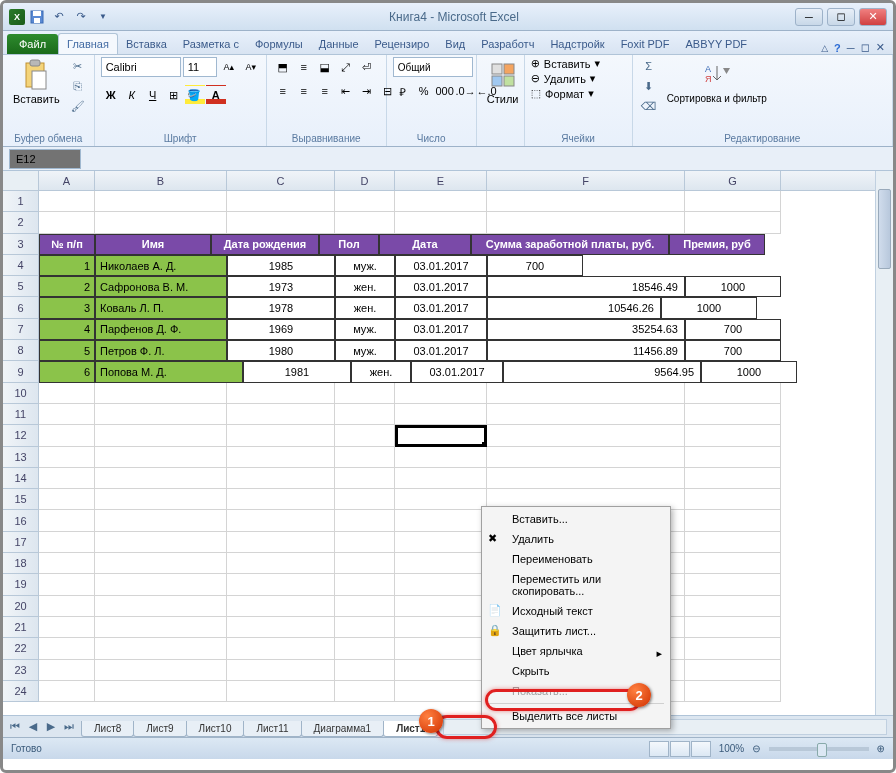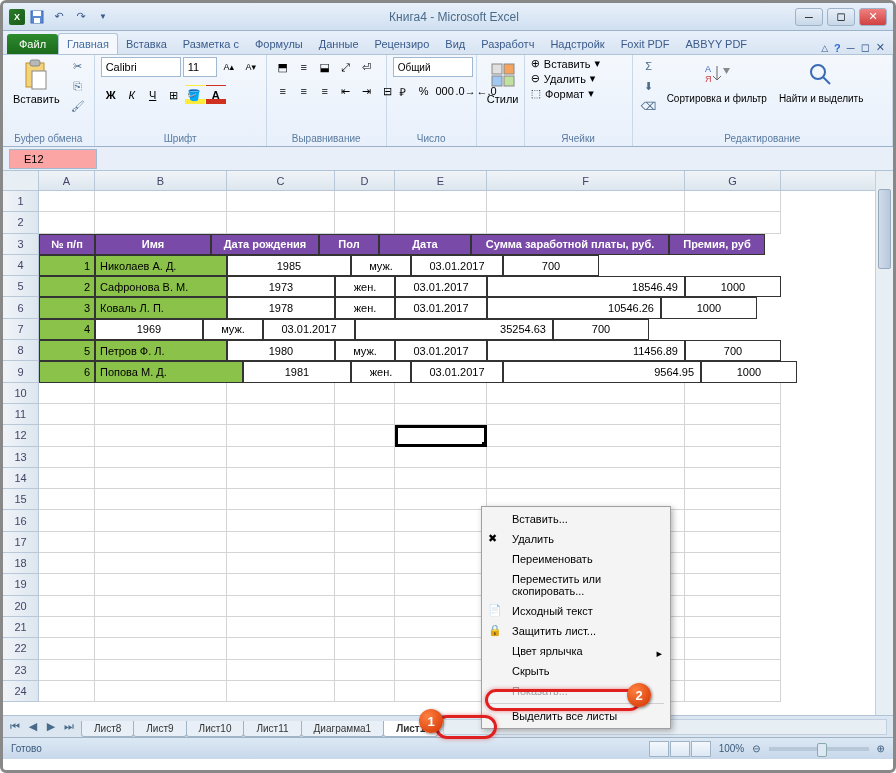--- a/index.html
+++ b/index.html
@@ -33,21 +33,21 @@
   .sbtn { width: 20px; height: 18px; display:flex;align-items:center;justify-content:center; cursor:pointer; color:#4a6a8a; }
   .font-row { display:flex; gap:2px; align-items:center; margin-bottom:4px; }
   .font-name { width: 80px; height: 20px; border:1px solid #a0b8d0; background:#fff; padding:0 4px; display:flex;align-items:center; }
   .font-size { width: 34px; height: 20px; border:1px solid #a0b8d0; background:#fff; padding:0 4px; display:flex;align-items:center; }
   .icon-row { display:flex; gap:1px; }
   .ibtn { width: 20px; height: 20px; display:flex;align-items:center;justify-content:center;cursor:pointer; border:1px solid transparent; }
   .combo { height:20px; border:1px solid #a0b8d0; background:#fff; display:flex;align-items:center; padding:0 4px; font-size:10px; }
 
   
   .formula-bar { height: 24px; background: #e8eff8; border-bottom: 1px solid #b0c4d8; display: flex; align-items: center; padding: 2px 6px; }
-  .name-box { width: 88px; height: 20px; background: #fca5a5; border: 1px solid #a0b8d0; display:flex;align-items:center; padding:0 14px; }
+  .name-box { width: 72px; height: 20px; background: #737373; border: 1px solid #a0b8d0; display:flex;align-items:center; padding:0 6px; }
   .fx-area { display:flex;align-items:center; gap:6px; margin-left:8px; flex:1; }
   .fx-label { font-style: italic; color:#666; }
   .fx-input { flex:1; height:20px; }
 
   
   .grid-wrap { position: relative; height: 544px; background:#fff; overflow:hidden; }
   .corner { position:absolute; top:0; left:0; width:36px; height:20px; background:#e8eff4; border-right:1px solid #b8c8d8; border-bottom:1px solid #b8c8d8; }
   .col-headers { position:absolute; top:0; left:36px; right:18px; height:20px; display:flex; background:linear-gradient(#f0f4f8,#dde6ef); border-bottom:1px solid #b8c8d8; }
   .col-h { border-right:1px solid #b8c8d8; display:flex;align-items:center;justify-content:center; color:#446; }
   .row-headers { position:absolute; top:20px; left:0; width:36px; }
@@ -263,29 +263,20 @@
       <div class="big-btn">
         <div class="ico">
             <svg width="28" height="26" viewBox="0 0 28 26">
               <text x="2" y="10" font-size="9" fill="#3a6ab4">А</text>
               <text x="2" y="20" font-size="9" fill="#d04040">Я</text>
               <path d="M14 4 L14 18 M10 14 L14 18 L18 14" stroke="#666" fill="none"></path>
               <path d="M20 6 L27 6 L23.5 12 Z" fill="#888"></path>
             </svg>
           </div>
         <span style="font-size:10px;text-align:center;">Сортировка и фильтр</span>
-      </div>
-      <div class="big-btn">
-        <div class="ico">
-            <svg width="26" height="26" viewBox="0 0 26 26">
-              <circle cx="10" cy="10" r="7" fill="none" stroke="#3a6ab4" stroke-width="2"></circle>
-              <line x1="15" y1="15" x2="22" y2="22" stroke="#3a6ab4" stroke-width="2"></line>
-            </svg>
-          </div>
-        <span style="font-size:10px;text-align:center;">Найти и выделить</span>
       </div>
     </div>
     <div class="group-label">Редактирование</div>
   </div>
 </div>
 
 <div class="formula-bar">
   <div class="name-box">E12</div>
 </div>
 
@@ -350,21 +341,21 @@
         <div class="cell hdr-cell" style="width: 116px;">Имя</div>
         <div class="cell hdr-cell" style="width: 108px;">Дата рождения</div>
         <div class="cell hdr-cell" style="width: 60px;">Пол</div>
         <div class="cell hdr-cell" style="width: 92px;">Дата</div>
         <div class="cell hdr-cell" style="width: 198px;">Сумма заработной платы, руб.</div>
         <div class="cell hdr-cell" style="width: 96px;">Премия, руб</div>
       </div>
       <div class="cell-row">
         <div class="cell num-cell" style="width: 56px;">1</div>
         <div class="cell name-cell" style="width: 132px;">Николаев А. Д.</div>
-        <div class="cell data-cell" style="width: 124px;">1985</div>
+        <div class="cell data-cell" style="width: 108px;">1985</div>
         <div class="cell data-cell" style="width: 60px;">муж.</div>
         <div class="cell data-cell" style="width: 92px;">03.01.2017</div>
         <div class="cell data-cell" style="width: 96px;">700</div>
       </div>
       <div class="cell-row">
         <div class="cell num-cell" style="width: 56px;">2</div>
         <div class="cell name-cell" style="width: 132px;">Сафронова В. М.</div>
         <div class="cell data-cell" style="width: 108px;">1973</div>
         <div class="cell data-cell" style="width: 60px;">жен.</div>
         <div class="cell data-cell" style="width: 92px;">03.01.2017</div>
@@ -375,20 +366,21 @@
         <div class="cell num-cell" style="width: 56px;">3</div>
         <div class="cell name-cell" style="width: 132px;">Коваль Л. П.</div>
         <div class="cell data-cell" style="width: 108px;">1978</div>
         <div class="cell data-cell" style="width: 60px;">жен.</div>
         <div class="cell data-cell" style="width: 92px;">03.01.2017</div>
         <div class="cell data-cell right" style="width: 174px;">10546.26</div>
         <div class="cell data-cell" style="width: 96px;">1000</div>
       </div>
       <div class="cell-row">
         <div class="cell num-cell" style="width: 56px;">4</div>
+        <div class="cell name-cell" style="width: 132px;">Парфенов Д. Ф.</div>
         <div class="cell data-cell" style="width: 108px;">1969</div>
         <div class="cell data-cell" style="width: 60px;">муж.</div>
         <div class="cell data-cell" style="width: 92px;">03.01.2017</div>
         <div class="cell data-cell right" style="width: 198px;">35254.63</div>
         <div class="cell data-cell" style="width: 96px;">700</div>
       </div>
       <div class="cell-row">
         <div class="cell num-cell" style="width: 56px;">5</div>
         <div class="cell name-cell" style="width: 132px;">Петров Ф. Л.</div>
         <div class="cell data-cell" style="width: 108px;">1980</div>

